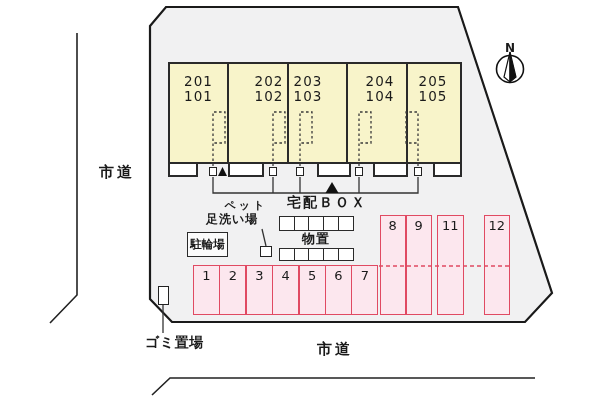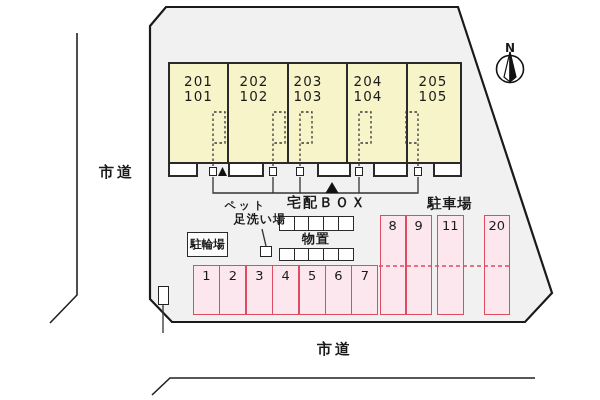--- a/index.html
+++ b/index.html
@@ -36,21 +36,21 @@
 
   .bikebox{position:absolute;left:187px;top:232px;width:41px;height:25px;background:#fbfbfb;
     border:1.6px solid #2a2a2a;display:flex;align-items:center;justify-content:center;
     font-size:11.5px;letter-spacing:0px;font-weight:bold;}
   .petbox{position:absolute;left:260px;top:246px;width:12px;height:11px;background:#ffffff;border:1.5px solid #222;}
   .garbagebox{position:absolute;left:158px;top:286px;width:11px;height:19px;background:#ffffff;border:1.5px solid #222;}
 
   .lbl{position:absolute;font-weight:bold;color:var(--ink);white-space:nowrap;}
   .lbl-takuhai{left:277px;top:194px;width:100px;text-align:center;font-size:14px;letter-spacing:2px;}
   .lbl-pet1{left:206px;top:198px;width:80px;text-align:center;font-size:11px;letter-spacing:3px;}
-  .lbl-pet2{left:206px;top:211px;width:80px;text-align:right;font-size:12px;letter-spacing:1px;}
+  .lbl-pet2{left:206px;top:211px;width:80px;text-align:left;font-size:12px;letter-spacing:1px;}
   .lbl-monooki{left:276px;top:230px;width:80px;text-align:center;font-size:13px;letter-spacing:1px;}
   .lbl-chusha{left:410px;top:195px;width:80px;text-align:center;font-size:14px;letter-spacing:1px;}
   .lbl-gomi{left:145px;top:334px;font-size:14px;letter-spacing:0.5px;}
   .lbl-road-left{left:99px;top:163px;font-size:15px;letter-spacing:3px;}
   .lbl-road-bottom{left:317px;top:340px;font-size:15px;letter-spacing:3px;}
   .lbl-north{left:490px;top:41px;width:40px;text-align:center;font-size:12px;}
 </style>
 </head>
 <body>
 
@@ -67,25 +67,25 @@
     </g>
   </svg>
 
   <div class="building">
     <div class="divider" style="left:57px"></div>
     <div class="divider" style="left:117px"></div>
     <div class="divider" style="left:176px"></div>
     <div class="divider" style="left:236px"></div>
     <div class="unit-label" style="left:0;width:57px">201
 101</div>
-    <div class="unit-label" style="left:46px;width:76px">202
+    <div class="unit-label" style="left:61px;width:76px">202
 102</div>
     <div class="unit-label" style="left:117px;width:42px">203
 103</div>
-    <div class="unit-label" style="left:176px;width:44px">204
+    <div class="unit-label" style="left:188px;width:44px">204
 104</div>
     <div class="unit-label" style="left:236px;width:54px">205
 105</div>
   </div>
 
   <div class="porch" style="left:168px;top:163px;width:30px"></div>
   <div class="porch" style="left:228px;top:163px;width:36px"></div>
   <div class="porch" style="left:317px;top:163px;width:34px"></div>
   <div class="porch" style="left:373px;top:163px;width:35px"></div>
   <div class="porch" style="left:433px;top:163px;width:29px"></div>
@@ -100,42 +100,42 @@
   <div class="pspot p17" style="left:219.4px"><span>2</span></div>
   <div class="pspot p17" style="left:245.8px"><span>3</span></div>
   <div class="pspot p17" style="left:272.2px"><span>4</span></div>
   <div class="pspot p17" style="left:298.6px"><span>5</span></div>
   <div class="pspot p17" style="left:325px"><span>6</span></div>
   <div class="pspot p17" style="left:351.4px"><span>7</span></div>
 
   <div class="pspot p812" style="left:379.5px"><span>8</span></div>
   <div class="pspot p812" style="left:405.5px"><span>9</span></div>
   <div class="pspot p812" style="left:437px"><span>11</span></div>
-  <div class="pspot p812" style="left:483.5px"><span>20</span></div>
+  <div class="pspot p812" style="left:483.5px"><span>12</span></div>
 
   <div class="scell srow1" style="left:279px"></div>
   <div class="scell srow1" style="left:293.6px"></div>
   <div class="scell srow1" style="left:308.4px"></div>
   <div class="scell srow1" style="left:323.2px"></div>
   <div class="scell srow1" style="left:338px"></div>
   <div class="scell srow2" style="left:279px"></div>
   <div class="scell srow2" style="left:293.6px"></div>
   <div class="scell srow2" style="left:308.4px"></div>
   <div class="scell srow2" style="left:323.2px"></div>
   <div class="scell srow2" style="left:338px"></div>
 
   <div class="bikebox">駐輪場</div>
   <div class="petbox"></div>
   <div class="garbagebox"></div>
 
   <div class="lbl lbl-pet1">ペット</div>
   <div class="lbl lbl-takuhai">宅配ＢＯＸ</div>
   <div class="lbl lbl-pet2">足洗い場</div>
   <div class="lbl lbl-monooki">物置</div>
-  <div class="lbl lbl-chusha">駐車場</div>
+  <div class="lbl lbl-gomi">ゴミ置場</div>
   <div class="lbl lbl-road-left">市道</div>
   <div class="lbl lbl-road-bottom">市道</div>
   <div class="lbl lbl-north">N</div>
 
   <svg class="layer fg" width="600" height="400" viewBox="0 0 600 400">
     <g fill="none" stroke="#3a3a3a" stroke-width="1.3" stroke-dasharray="2.6,2.4">
       <path d="M213,166 V112 H225 V143 H213"></path>
       <path d="M273,166 V112 H285 V143 H273"></path>
       <path d="M300,166 V112 H312 V143 H300"></path>
       <path d="M359,166 V112 H371 V143 H359"></path>

